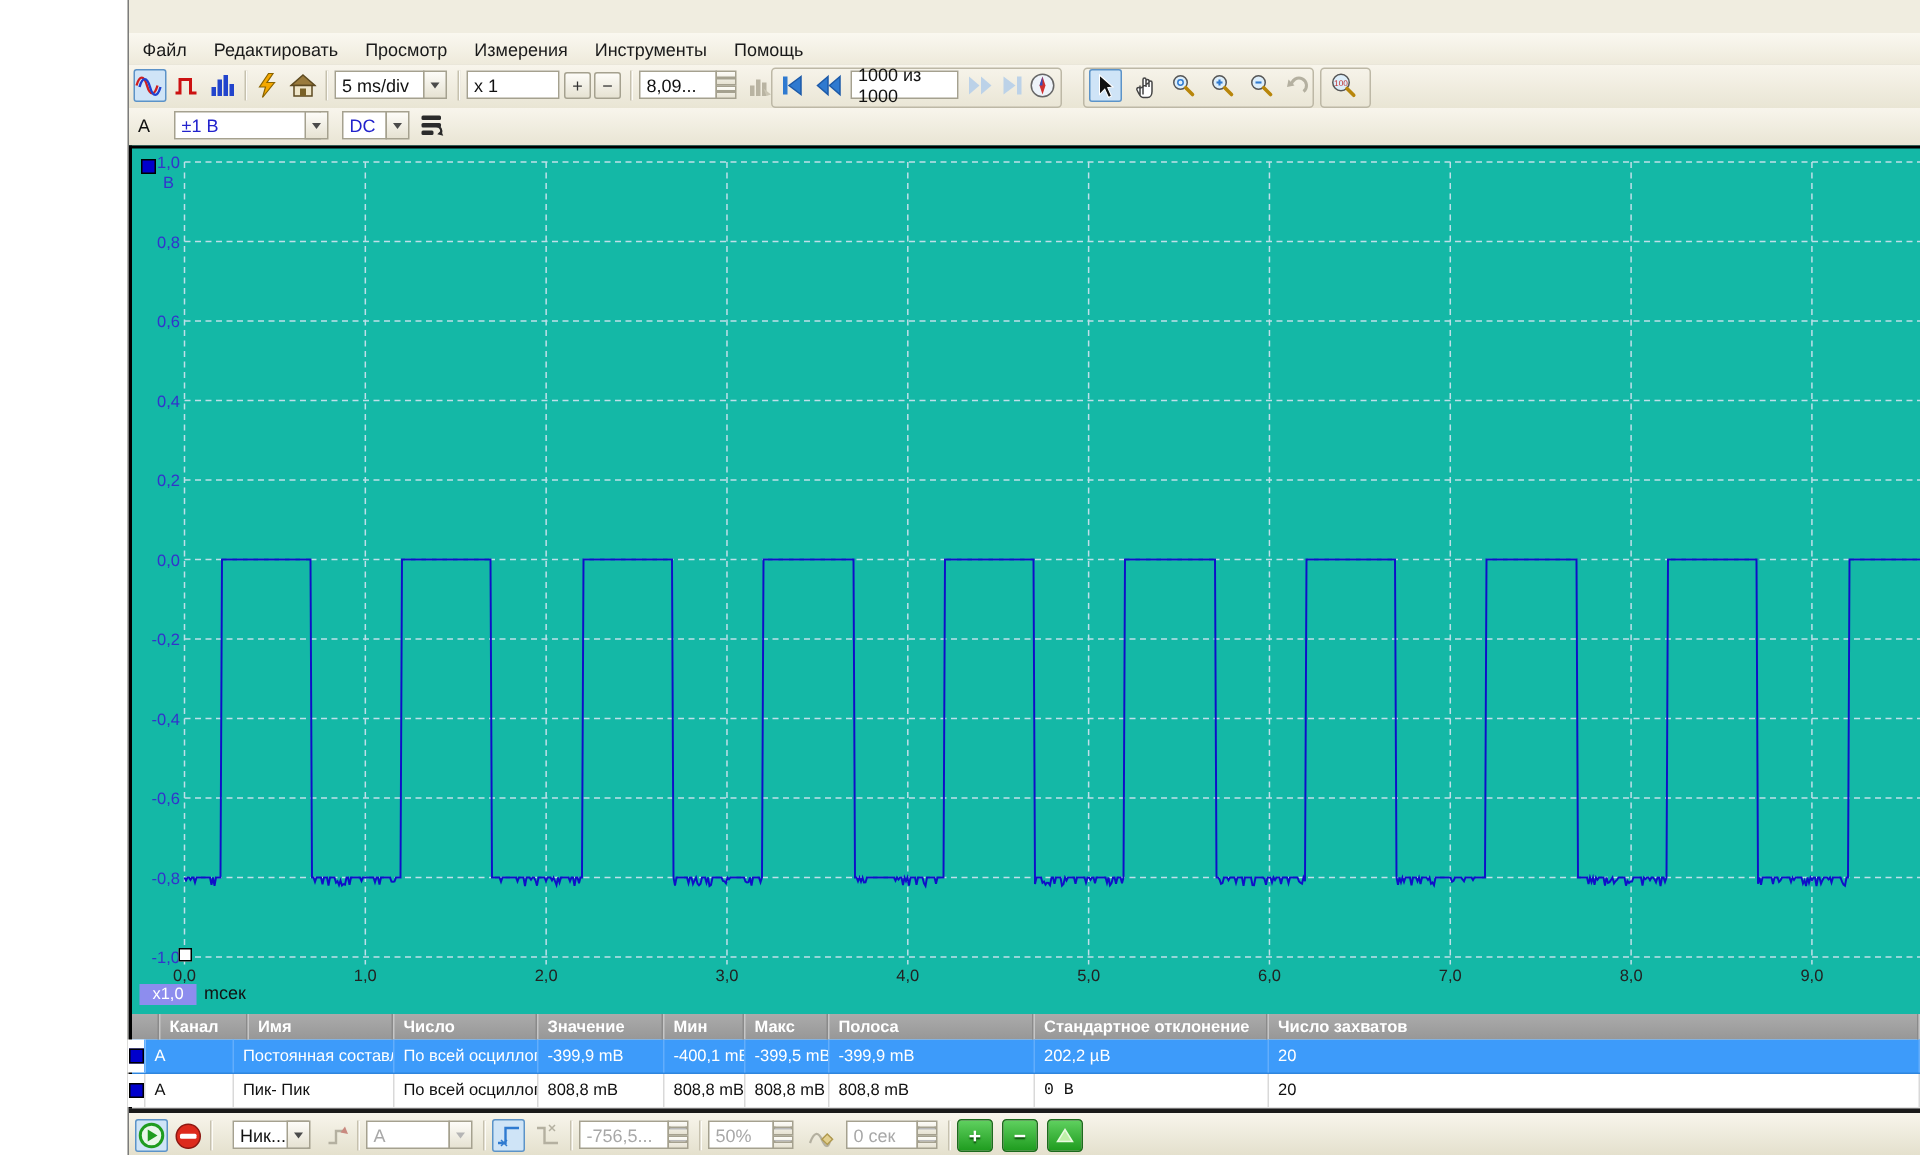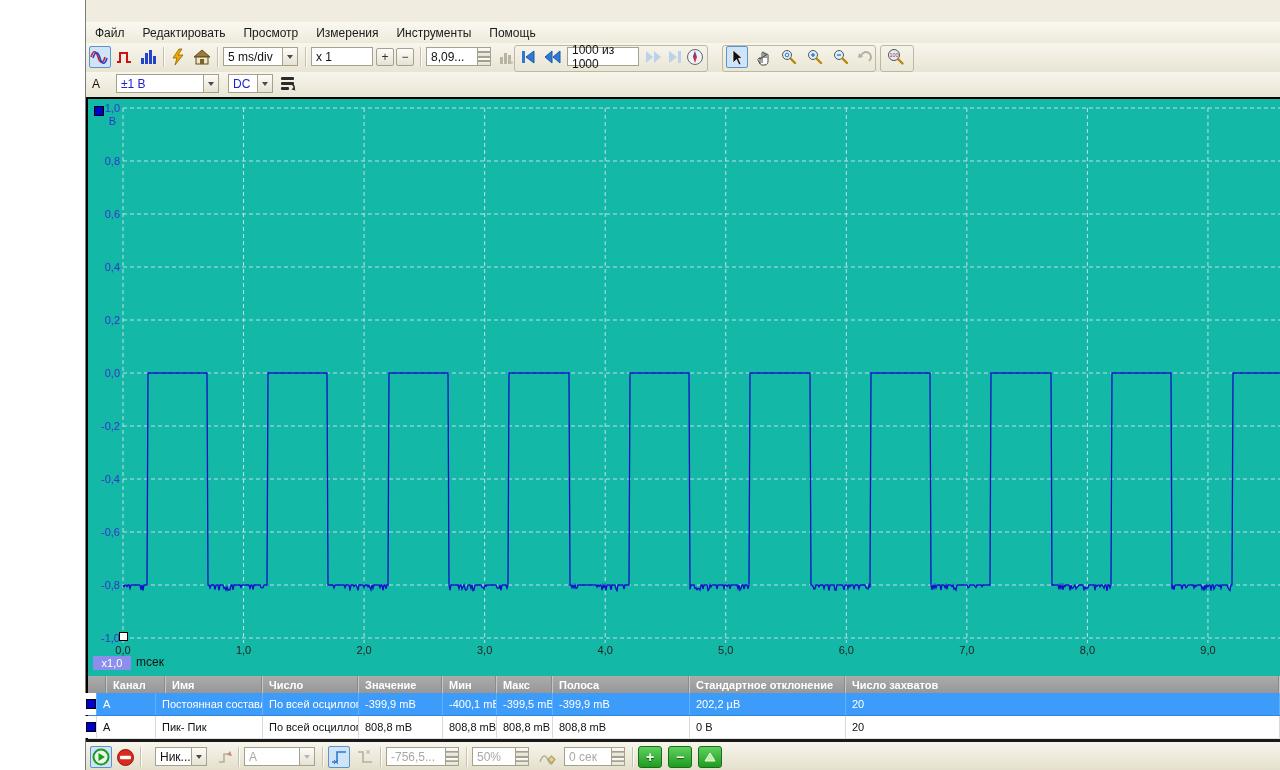--- a/index.html
+++ b/index.html
@@ -338,21 +338,21 @@
         <div class="tcell indcell" style="width: 12px;">
           <div class="indsq"></div>
         </div>
         <div class="tcell" style="width: 59px;">A</div>
         <div class="tcell" style="width: 107px;">Пик- Пик</div>
         <div class="tcell" style="width: 96px;">По всей осциллограмме</div>
         <div class="tcell" style="width: 84px;">808,8 mВ</div>
         <div class="tcell" style="width: 54px;">808,8 mВ</div>
         <div class="tcell" style="width: 56px;">808,8 mВ</div>
         <div class="tcell" style="width: 137px;">808,8 mВ</div>
-        <div class="tcell" style="width: 156px;">0 В</div>
+        <div class="tcell" style="width: 156px; font-family: Liberation Mono, monospace;">0 В</div>
         <div class="tcell" style="width: 434px;">20</div>
       </div>
     </div>
 
   <div class="botbar">
     <div class="btn sel" style="left:4px">
       <svg width="18" height="18">
           <circle cx="9" cy="9" r="7.5" fill="#eaf6ea" stroke="#1f9c1f" stroke-width="2"></circle>
           <polygon points="6.5,5 13,9 6.5,13" fill="#1f9c1f"></polygon>
         </svg>

